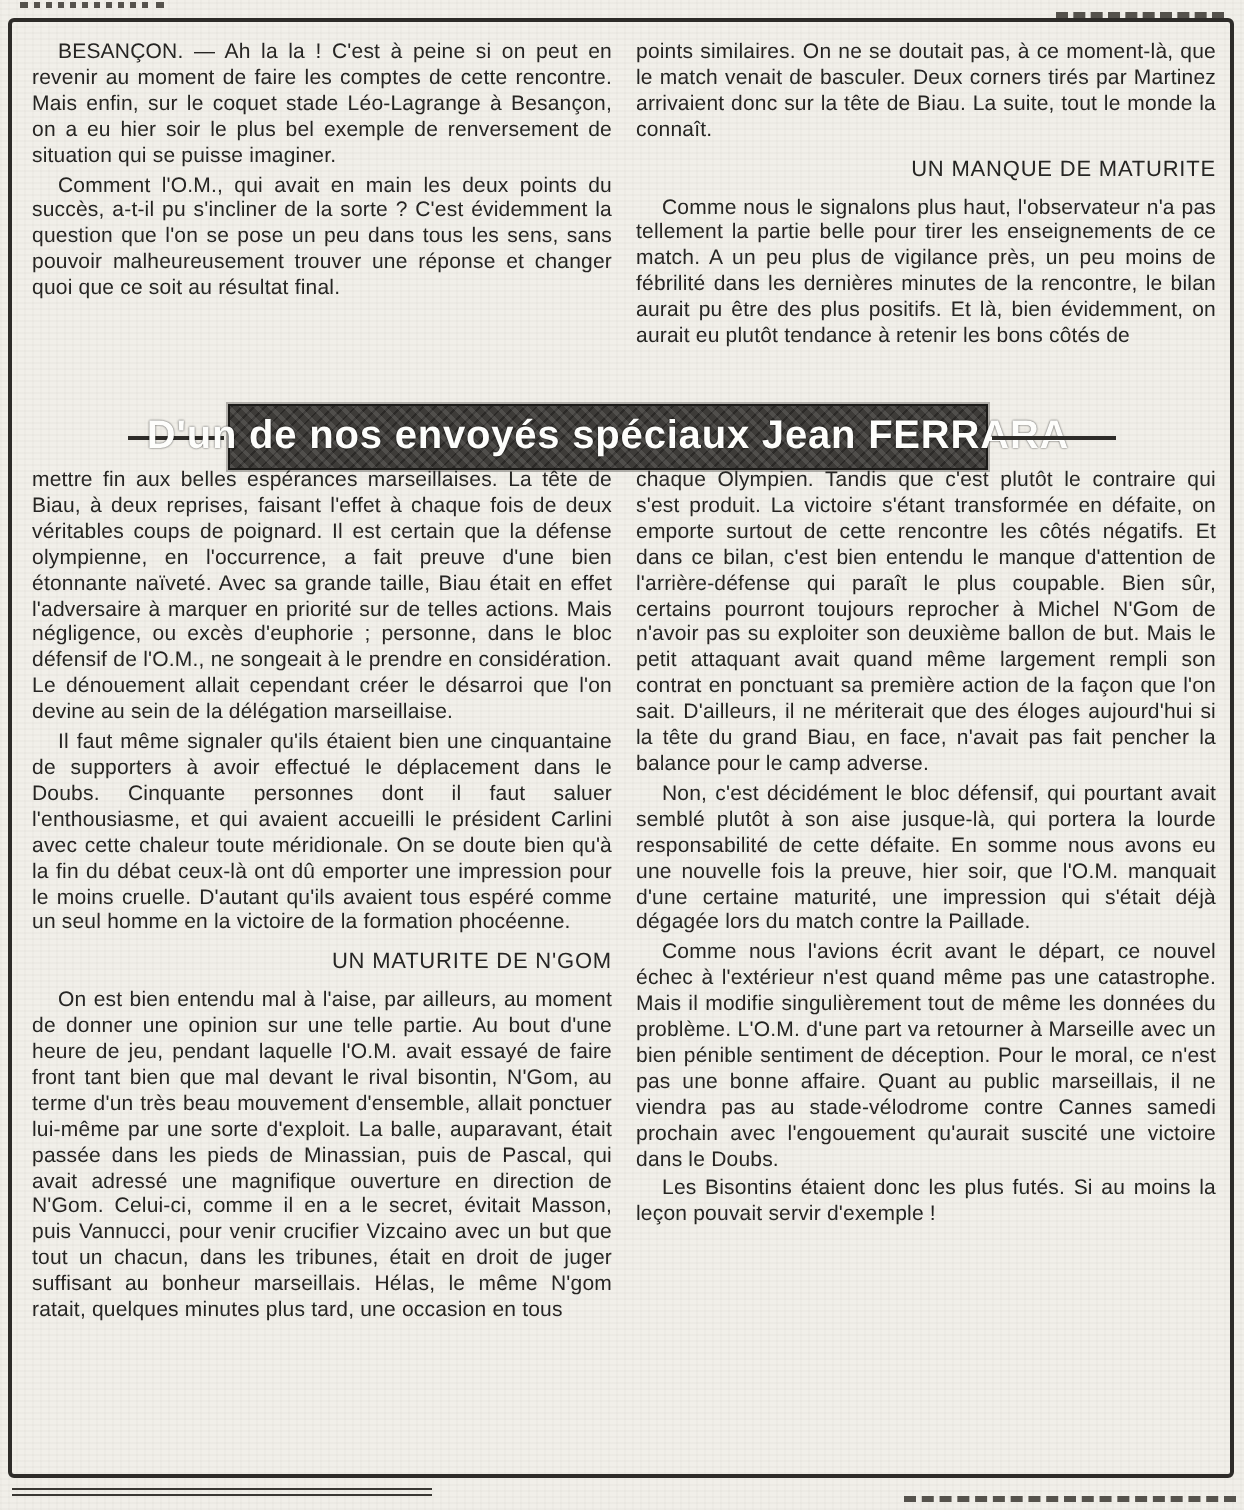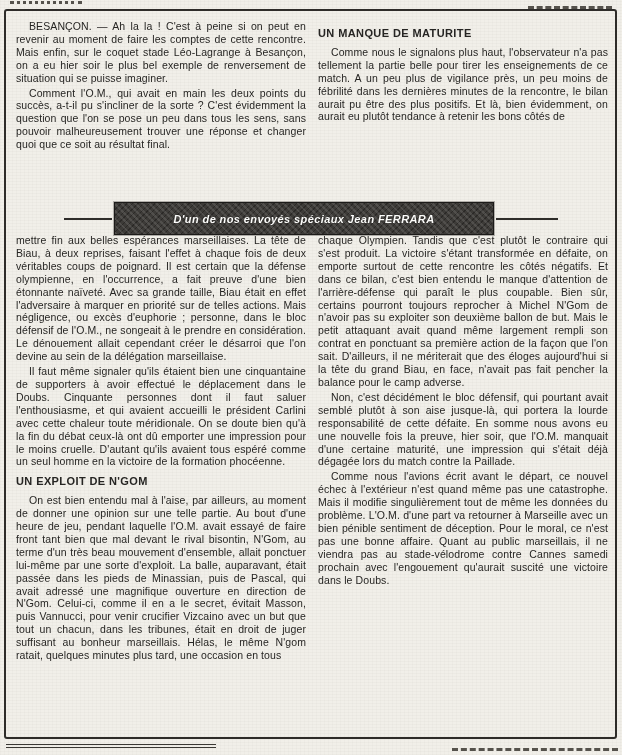--- a/index.html
+++ b/index.html
@@ -33,22 +33,22 @@
     letter-spacing:0.1px;
   }
   .col p{margin:0 0 2px 0;}
   .col p.indent{text-indent:13px;}
   .col-top-left{left:16px;top:20px;height:182px;overflow:hidden;}
   .col-top-right{left:318px;top:20px;height:182px;overflow:hidden;}
   .col-bot-left{left:16px;top:234px;height:492px;overflow:hidden;}
   .col-bot-right{left:318px;top:234px;height:492px;overflow:hidden;}
 
   .subhead{
-    font-weight:bold;font-size:11px;letter-spacing:0.4px;
-    text-align:left;text-indent:0 !important;
+    font-weight:normal;font-size:11px;letter-spacing:0.4px;
+    text-align:right;text-indent:0 !important;
     margin:7px 0 6px 0 !important;
   }
 
   .banner-row{
     position:absolute;top:202px;left:0;width:622px;
     display:flex;align-items:center;justify-content:center;
   }
   .banner-rule{height:0;border-top:2px solid #2e2c29;}
   .rule-left{width:48px;margin-right:2px;}
   .rule-right{width:62px;margin-left:2px;}
@@ -56,62 +56,63 @@
     width:378px;height:31px;
     display:flex;align-items:center;justify-content:center;
     background:
       repeating-linear-gradient(45deg, rgba(255,255,255,0.10) 0 2px, transparent 2px 5px),
       repeating-linear-gradient(-45deg, rgba(0,0,0,0.30) 0 1px, transparent 1px 4px),
       #3d3b38;
     border:1px solid #1c1b19;
     box-shadow:0 0 0 1px rgba(60,58,54,0.35);
   }
   .banner span{
-    color:#fdfdfb;font-weight:bold;font-size:11px;letter-spacing:0.4px;
+    color:#fdfdfb;font-weight:bold;font-size:20px;letter-spacing:0.4px;
     text-shadow:0 0 1px rgba(0,0,0,0.8);
     white-space:nowrap;
-    font-style:italic;
   }
 </style>
 </head>
 <body>
 
 <div class="page">
 
   <div class="art art-tl"></div>
   <div class="art art-tr"></div>
   <div class="art art-bl"></div>
   <div class="art art-br"></div>
 
   <div class="frame"></div>
 
   <div class="col col-top-left">
     <p class="indent">BESANÇON. — Ah la la ! C'est à peine si on peut en revenir au moment de faire les comptes de cette rencontre. Mais enfin, sur le coquet stade Léo-Lagrange à Besançon, on a eu hier soir le plus bel exemple de renversement de situation qui se puisse imaginer.</p>
     <p class="indent">Comment l'O.M., qui avait en main les deux points du succès, a-t-il pu s'incliner de la sorte ? C'est évidemment la question que l'on se pose un peu dans tous les sens, sans pouvoir malheureusement trouver une réponse et changer quoi que ce soit au résultat final.</p>
   </div>
 
   <div class="col col-top-right">
+    <p>points similaires. On ne se doutait pas, à ce moment-là, que le match venait de basculer. Deux corners tirés par Martinez arrivaient donc sur la tête de Biau. La suite, tout le monde la connaît.</p>
     <p class="subhead">UN MANQUE DE MATURITE</p>
     <p class="indent">Comme nous le signalons plus haut, l'observateur n'a pas tellement la partie belle pour tirer les enseignements de ce match. A un peu plus de vigilance près, un peu moins de fébrilité dans les dernières minutes de la rencontre, le bilan aurait pu être des plus positifs. Et là, bien évidemment, on aurait eu plutôt tendance à retenir les bons côtés de</p>
   </div>
 
   <div class="banner-row">
     <div class="banner-rule rule-left"></div>
     <div class="banner">
       <span>D'un de nos envoyés spéciaux Jean FERRARA</span>
     </div>
     <div class="banner-rule rule-right"></div>
   </div>
 
   <div class="col col-bot-left">
     <p>mettre fin aux belles espérances marseillaises. La tête de Biau, à deux reprises, faisant l'effet à chaque fois de deux véritables coups de poignard. Il est certain que la défense olympienne, en l'occurrence, a fait preuve d'une bien étonnante naïveté. Avec sa grande taille, Biau était en effet l'adversaire à marquer en priorité sur de telles actions. Mais négligence, ou excès d'euphorie ; personne, dans le bloc défensif de l'O.M., ne songeait à le prendre en considération. Le dénouement allait cependant créer le désarroi que l'on devine au sein de la délégation marseillaise.</p>
     <p class="indent">Il faut même signaler qu'ils étaient bien une cinquantaine de supporters à avoir effectué le déplacement dans le Doubs. Cinquante personnes dont il faut saluer l'enthousiasme, et qui avaient accueilli le président Carlini avec cette chaleur toute méridionale. On se doute bien qu'à la fin du débat ceux-là ont dû emporter une impression pour le moins cruelle. D'autant qu'ils avaient tous espéré comme un seul homme en la victoire de la formation phocéenne.</p>
-    <p class="subhead">UN EXPLOIT DE N'GOM</p>
+    <p class="subhead">UN MATURITE DE N'GOM</p>
     <p class="indent">On est bien entendu mal à l'aise, par ailleurs, au moment de donner une opinion sur une telle partie. Au bout d'une heure de jeu, pendant laquelle l'O.M. avait essayé de faire front tant bien que mal devant le rival bisontin, N'Gom, au terme d'un très beau mouvement d'ensemble, allait ponctuer lui-même par une sorte d'exploit. La balle, auparavant, était passée dans les pieds de Minassian, puis de Pascal, qui avait adressé une magnifique ouverture en direction de N'Gom. Celui-ci, comme il en a le secret, évitait Masson, puis Vannucci, pour venir crucifier Vizcaino avec un but que tout un chacun, dans les tribunes, était en droit de juger suffisant au bonheur marseillais. Hélas, le même N'gom ratait, quelques minutes plus tard, une occasion en tous</p>
   </div>
 
   <div class="col col-bot-right">
     <p>chaque Olympien. Tandis que c'est plutôt le contraire qui s'est produit. La victoire s'étant transformée en défaite, on emporte surtout de cette rencontre les côtés négatifs. Et dans ce bilan, c'est bien entendu le manque d'attention de l'arrière-défense qui paraît le plus coupable. Bien sûr, certains pourront toujours reprocher à Michel N'Gom de n'avoir pas su exploiter son deuxième ballon de but. Mais le petit attaquant avait quand même largement rempli son contrat en ponctuant sa première action de la façon que l'on sait. D'ailleurs, il ne mériterait que des éloges aujourd'hui si la tête du grand Biau, en face, n'avait pas fait pencher la balance pour le camp adverse.</p>
     <p class="indent">Non, c'est décidément le bloc défensif, qui pourtant avait semblé plutôt à son aise jusque-là, qui portera la lourde responsabilité de cette défaite. En somme nous avons eu une nouvelle fois la preuve, hier soir, que l'O.M. manquait d'une certaine maturité, une impression qui s'était déjà dégagée lors du match contre la Paillade.</p>
     <p class="indent">Comme nous l'avions écrit avant le départ, ce nouvel échec à l'extérieur n'est quand même pas une catastrophe. Mais il modifie singulièrement tout de même les données du problème. L'O.M. d'une part va retourner à Marseille avec un bien pénible sentiment de déception. Pour le moral, ce n'est pas une bonne affaire. Quant au public marseillais, il ne viendra pas au stade-vélodrome contre Cannes samedi prochain avec l'engouement qu'aurait suscité une victoire dans le Doubs.</p>
+    <p class="indent">Les Bisontins étaient donc les plus futés. Si au moins la leçon pouvait servir d'exemple !</p>
   </div>
 
 </div>
 
 </body></html>

